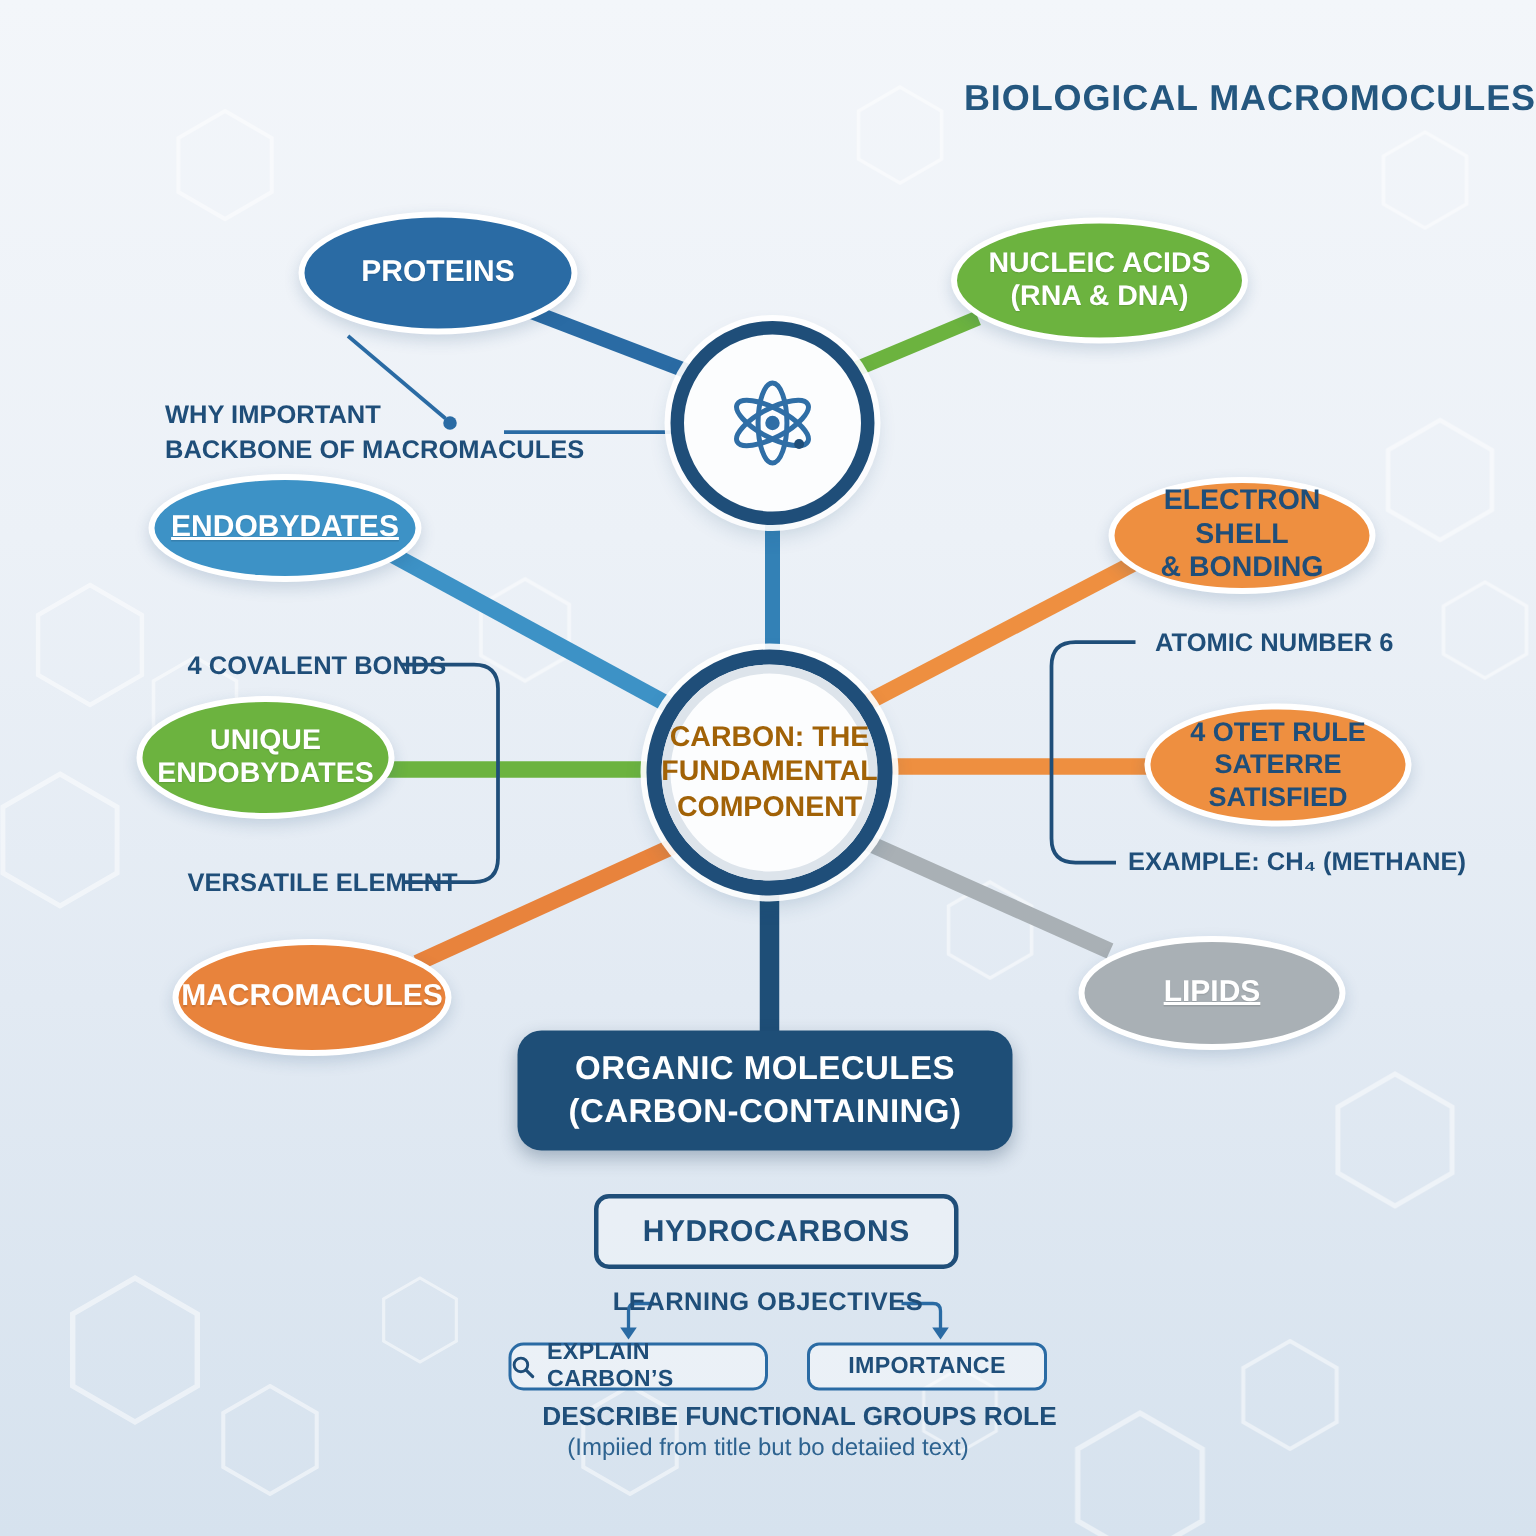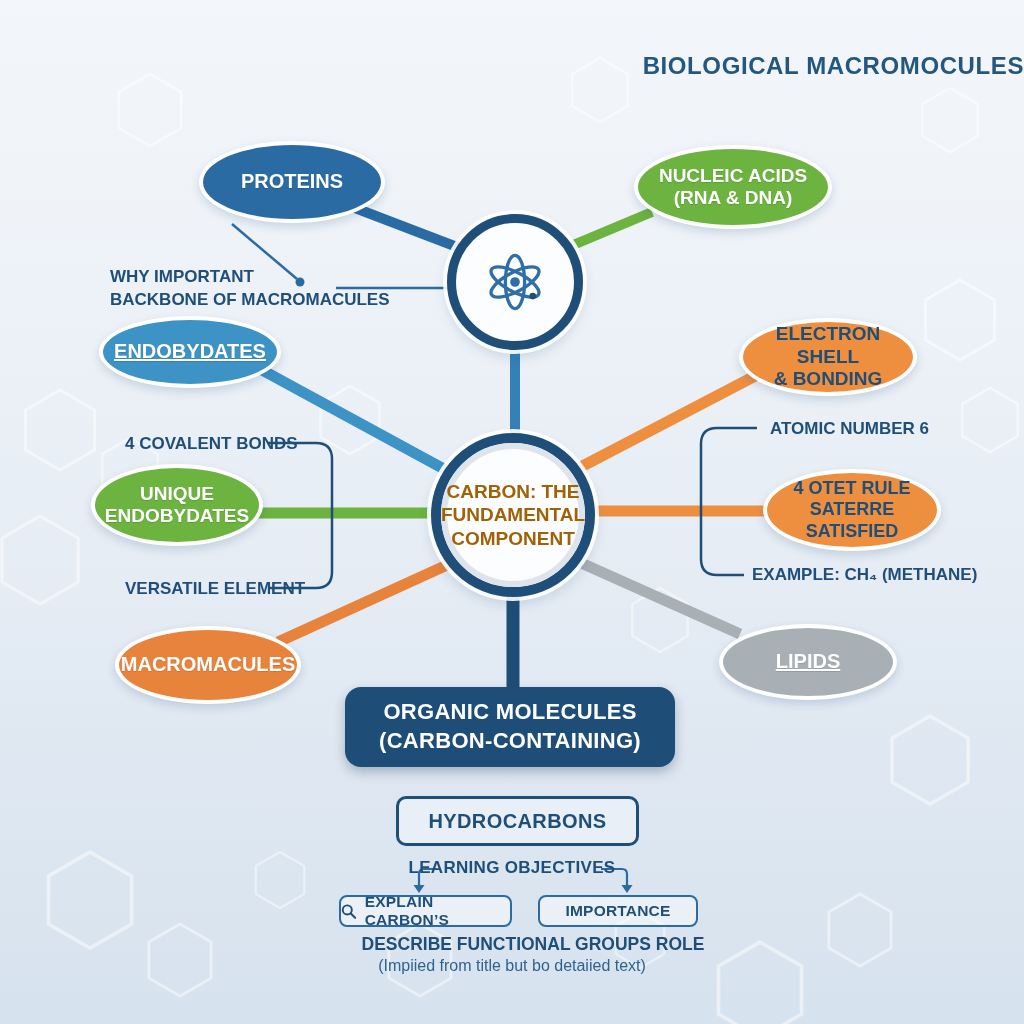--- a/index.html
+++ b/index.html
@@ -192,21 +192,21 @@
     <div class="label">ORGANIC MOLECULES
 (CARBON-CONTAINING)</div>
   </div>
 
   <div class="abs rect-node" id="hydro-box" style="left:396px;top:796px;width:243px;height:50px;">
     <div class="label">HYDROCARBONS</div>
   </div>
 
   <div class="abs center-text heading-small" style="top:858px;">LEARNING OBJECTIVES</div>
 
-  <div class="abs objective-box" style="left:339px;top:895px;width:173px;height:32px;">
+  <div class="abs objective-box" style="left:339px;top:895px;width:173px;height:32px;border-radius:10px;">
     <svg width="17" height="17" viewBox="0 0 18 18" aria-hidden="true">
       <circle cx="7.2" cy="7.2" r="5.2" fill="none" stroke="#1f4e79" stroke-width="2.2"></circle>
       <line x1="11.2" y1="11.2" x2="16.2" y2="16.2" stroke="#1f4e79" stroke-width="2.4" stroke-linecap="round"></line>
     </svg>
     <span class="label">EXPLAIN CARBON’S</span>
   </div>
 
   <div class="abs objective-box" style="left:538px;top:895px;width:160px;height:32px;">
     <span class="label">IMPORTANCE</span>
   </div>

